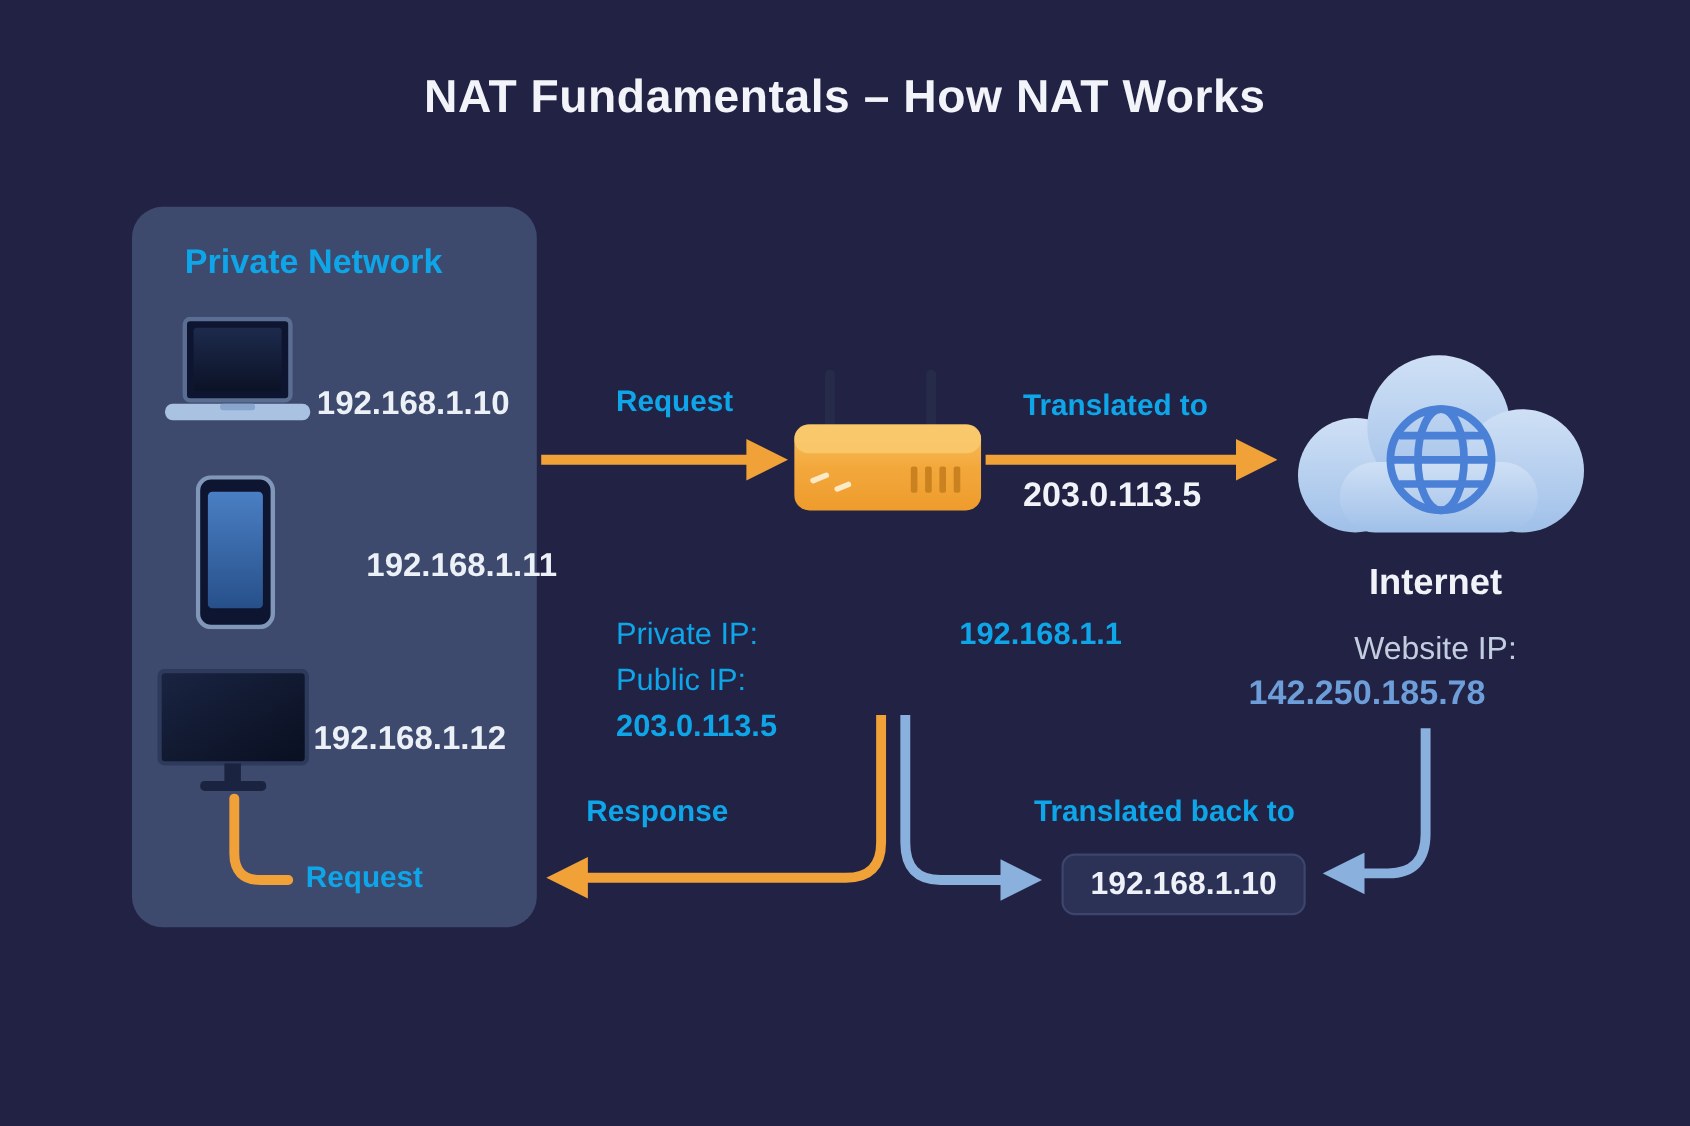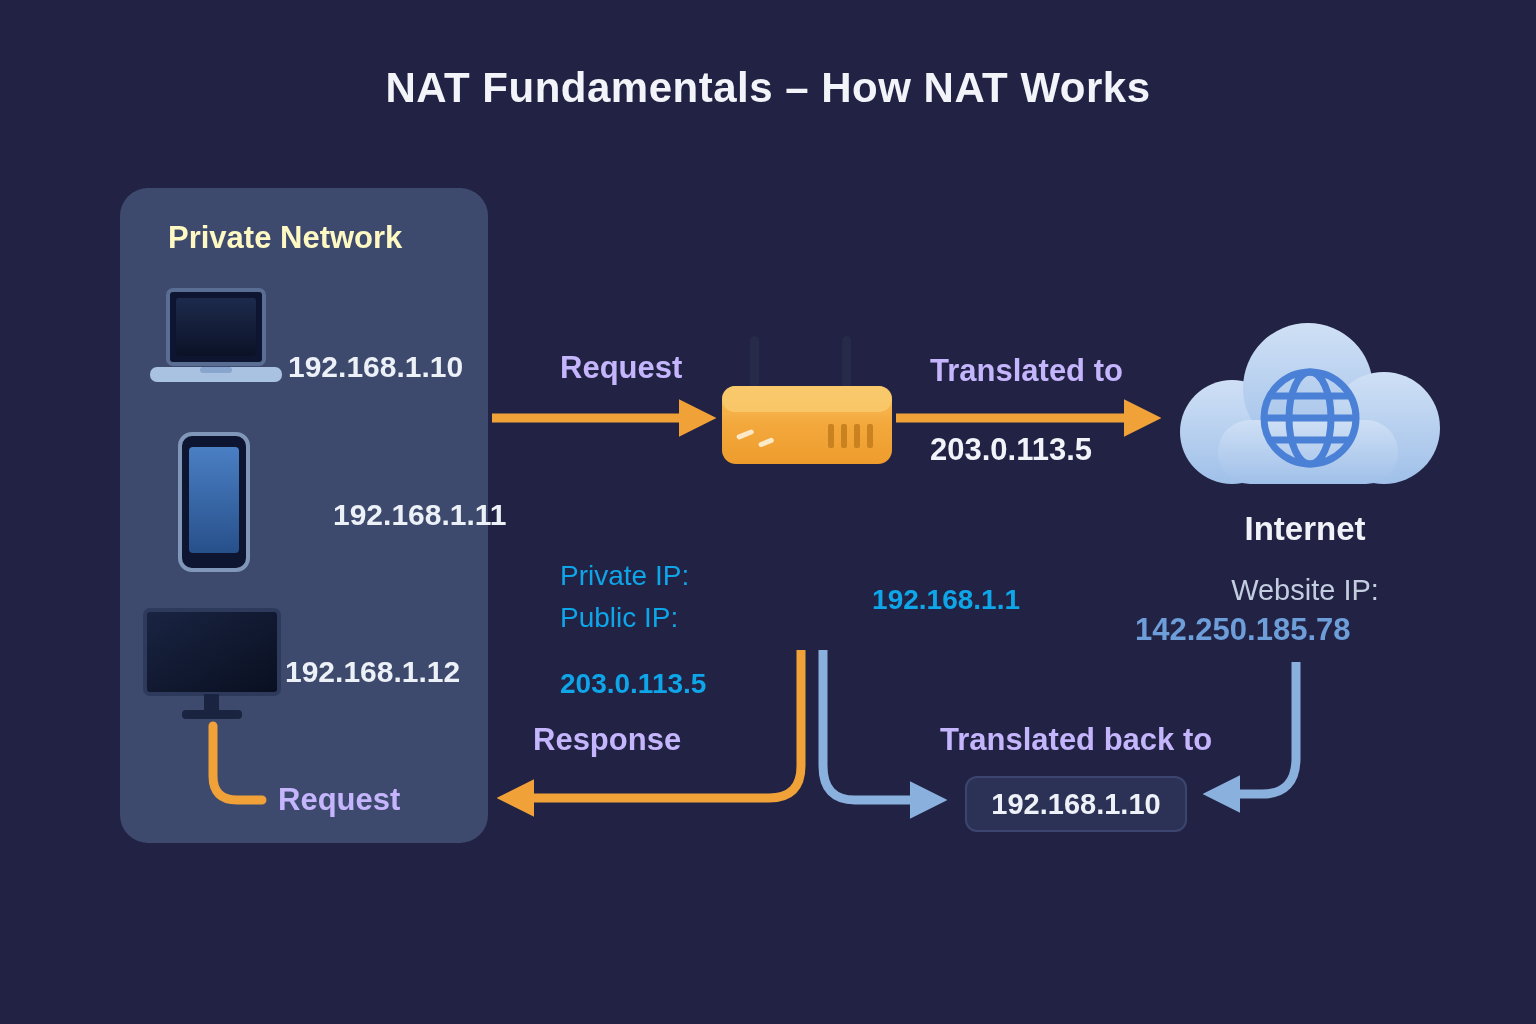--- a/index.html
+++ b/index.html
@@ -12,34 +12,34 @@
   .abs { position:absolute; }
   .title {
     top:64px; left:0; width:1536px; text-align:center;
     font-size:42px; font-weight:700; color:#f2f4f9; letter-spacing:0.5px;
   }
   .panel {
     left:120px; top:188px; width:368px; height:655px;
     background:#3e4a6d; border-radius:28px;
   }
   .panel-title {
-    left:168px; top:220px; font-size:31px; font-weight:700; color:#fef9c3;
+    left:168px; top:220px; font-size:31px; font-weight:700; color:#0ea5e9;
   }
   .ip-text {
     font-size:30px; font-weight:600; color:#ecf0f7; white-space:nowrap;
   }
   .flow-label {
-    font-size:31px; font-weight:700; color:#c4b5fd; white-space:nowrap;
+    font-size:27px; font-weight:700; color:#0ea5e9; white-space:nowrap;
   }
   .router-name  { left:660px; top:498px; width:300px; text-align:center;
                   font-size:33px; font-weight:700; color:#f1f3f9; }
   .router-line  { width:460px; left:560px; display:flex; justify-content:space-between; gap:10px;
                   font-size:28px; color:#0ea5e9; white-space:nowrap; }
   .router-line .lbl { font-weight:500; }
-  .router-line .val { font-weight:700;margin-top:24px; }
+  .router-line .val { font-weight:700; }
   .internet-name { left:1155px; top:510px; width:300px; text-align:center;
                    font-size:33px; font-weight:700; color:#f1f3f9; }
   .website-lbl { left:1155px; top:574px; width:300px; text-align:center;
                  font-size:29px; font-weight:500; color:#c3cde0; }
   .website-ip  { left:1135px; top:612px; width:340px; 
                  font-size:31px; font-weight:600; color:#6d9ed9; }
   .translated-ip { left:930px; top:432px; font-size:31px; font-weight:700; color:#f1f3f9; }
   .nat-box {
     left:965px; top:776px; width:222px; height:56px;
     background:#2b3255; border:2px solid #3c456e; border-radius:12px;

